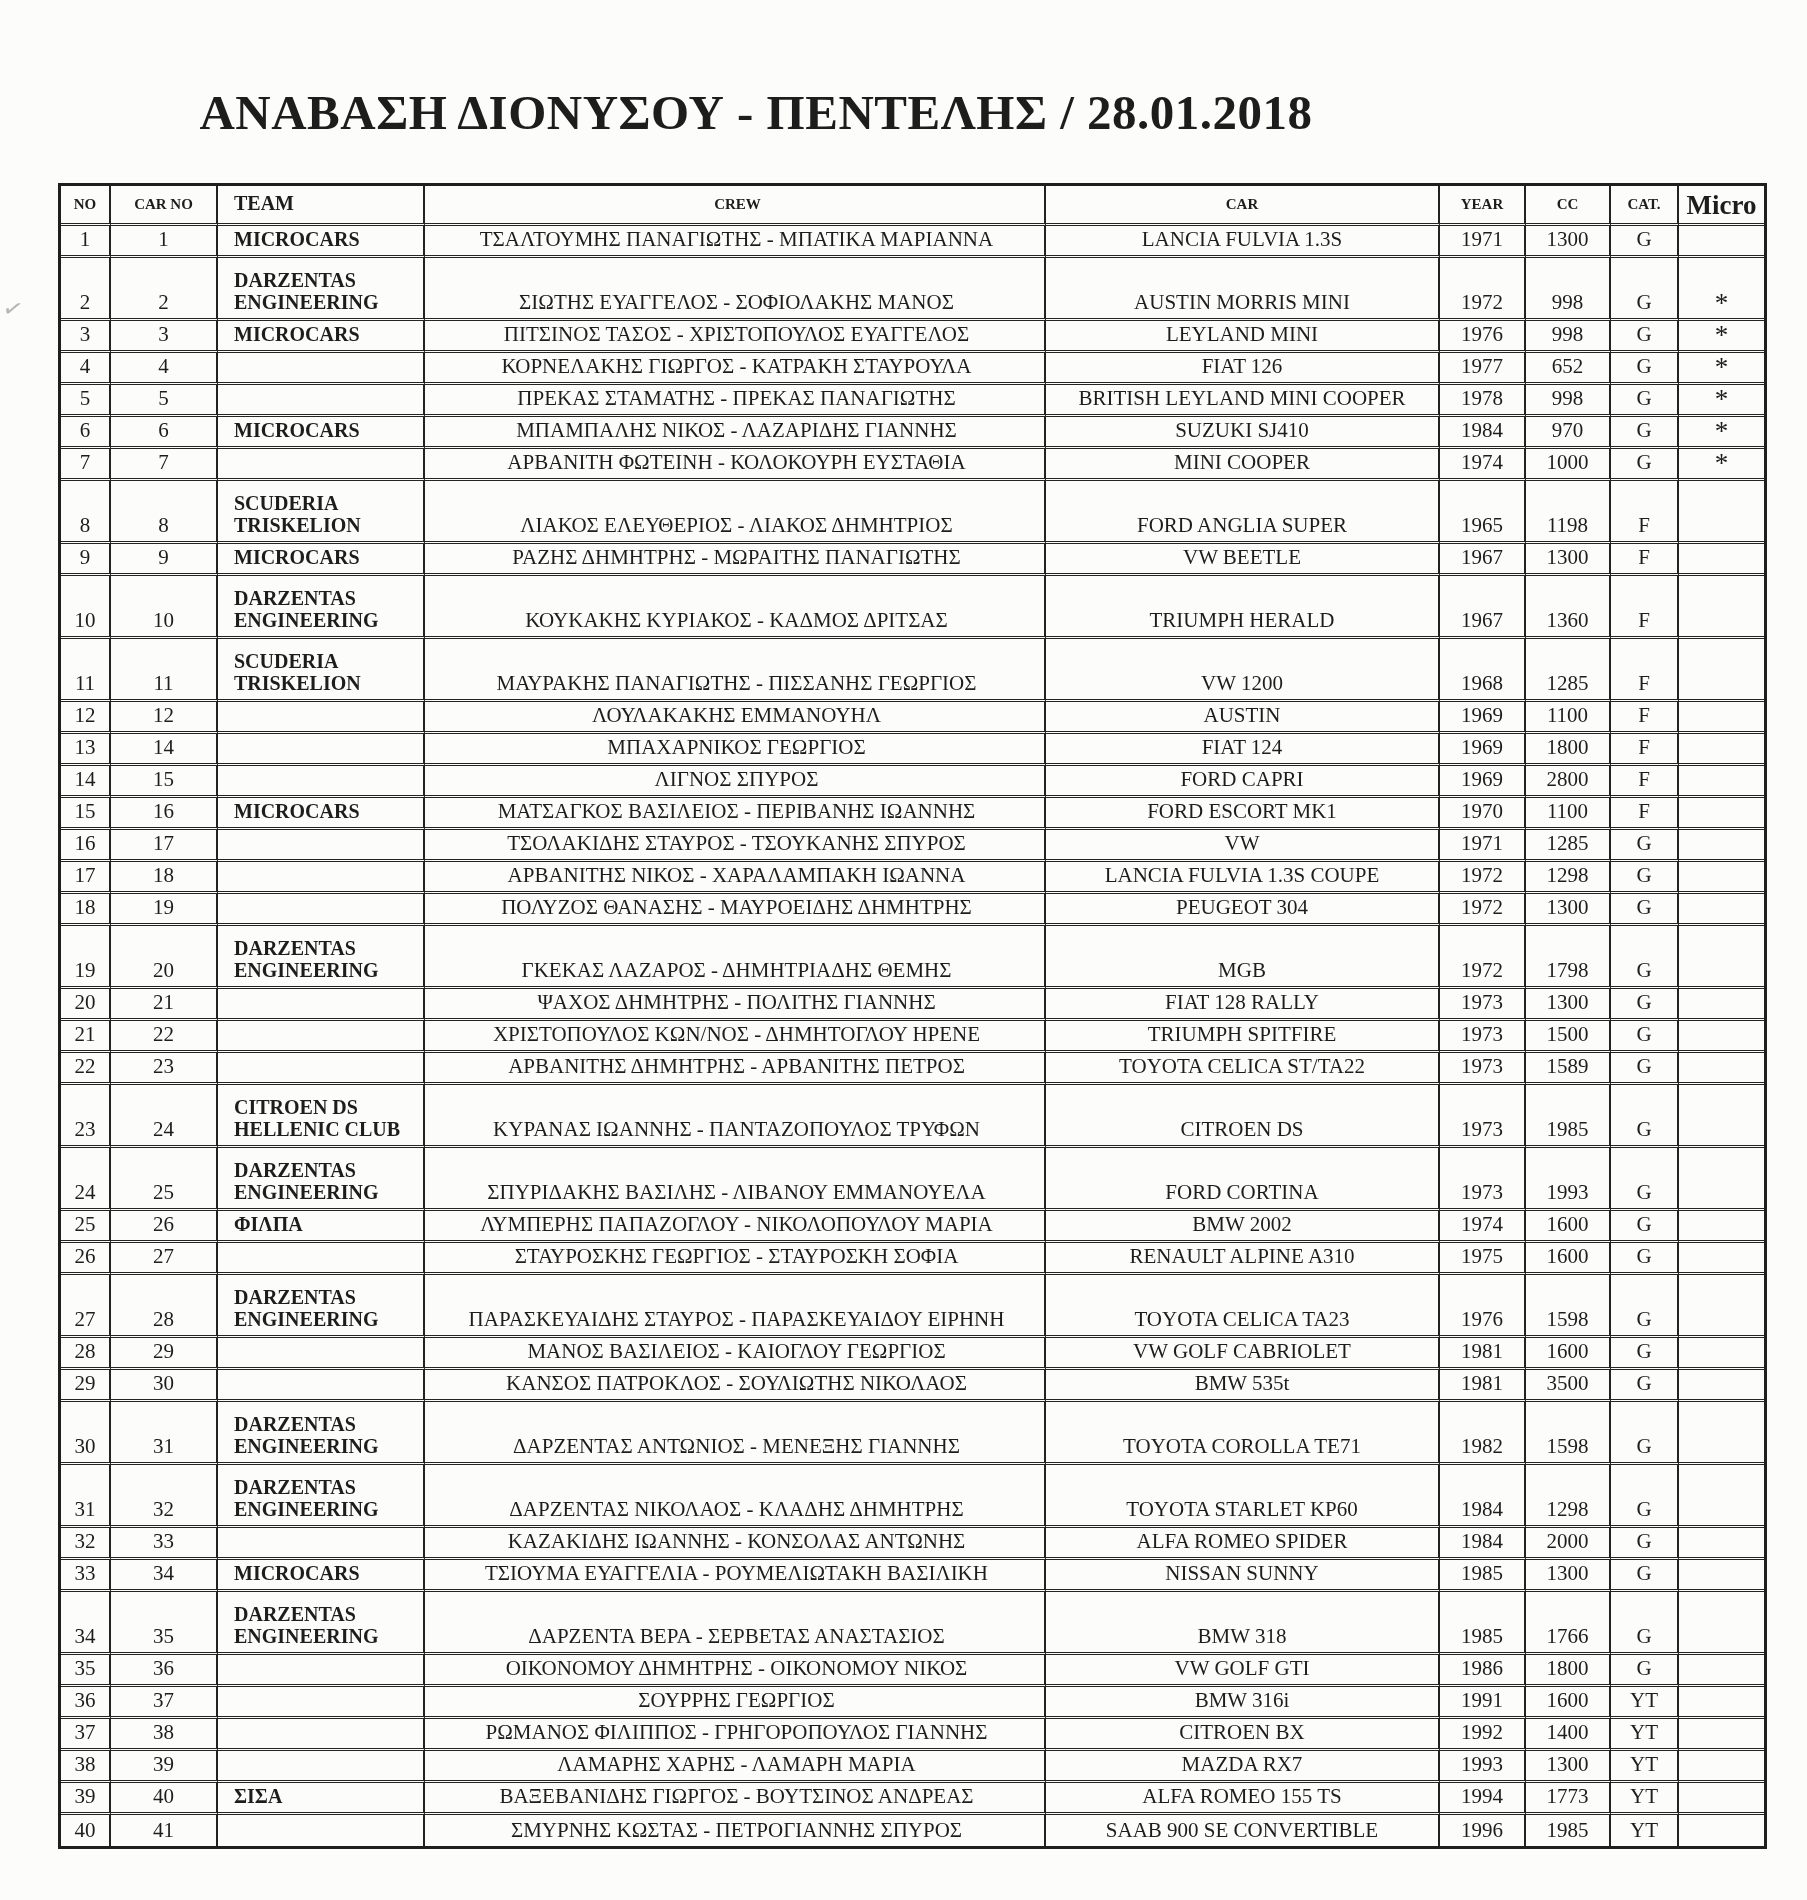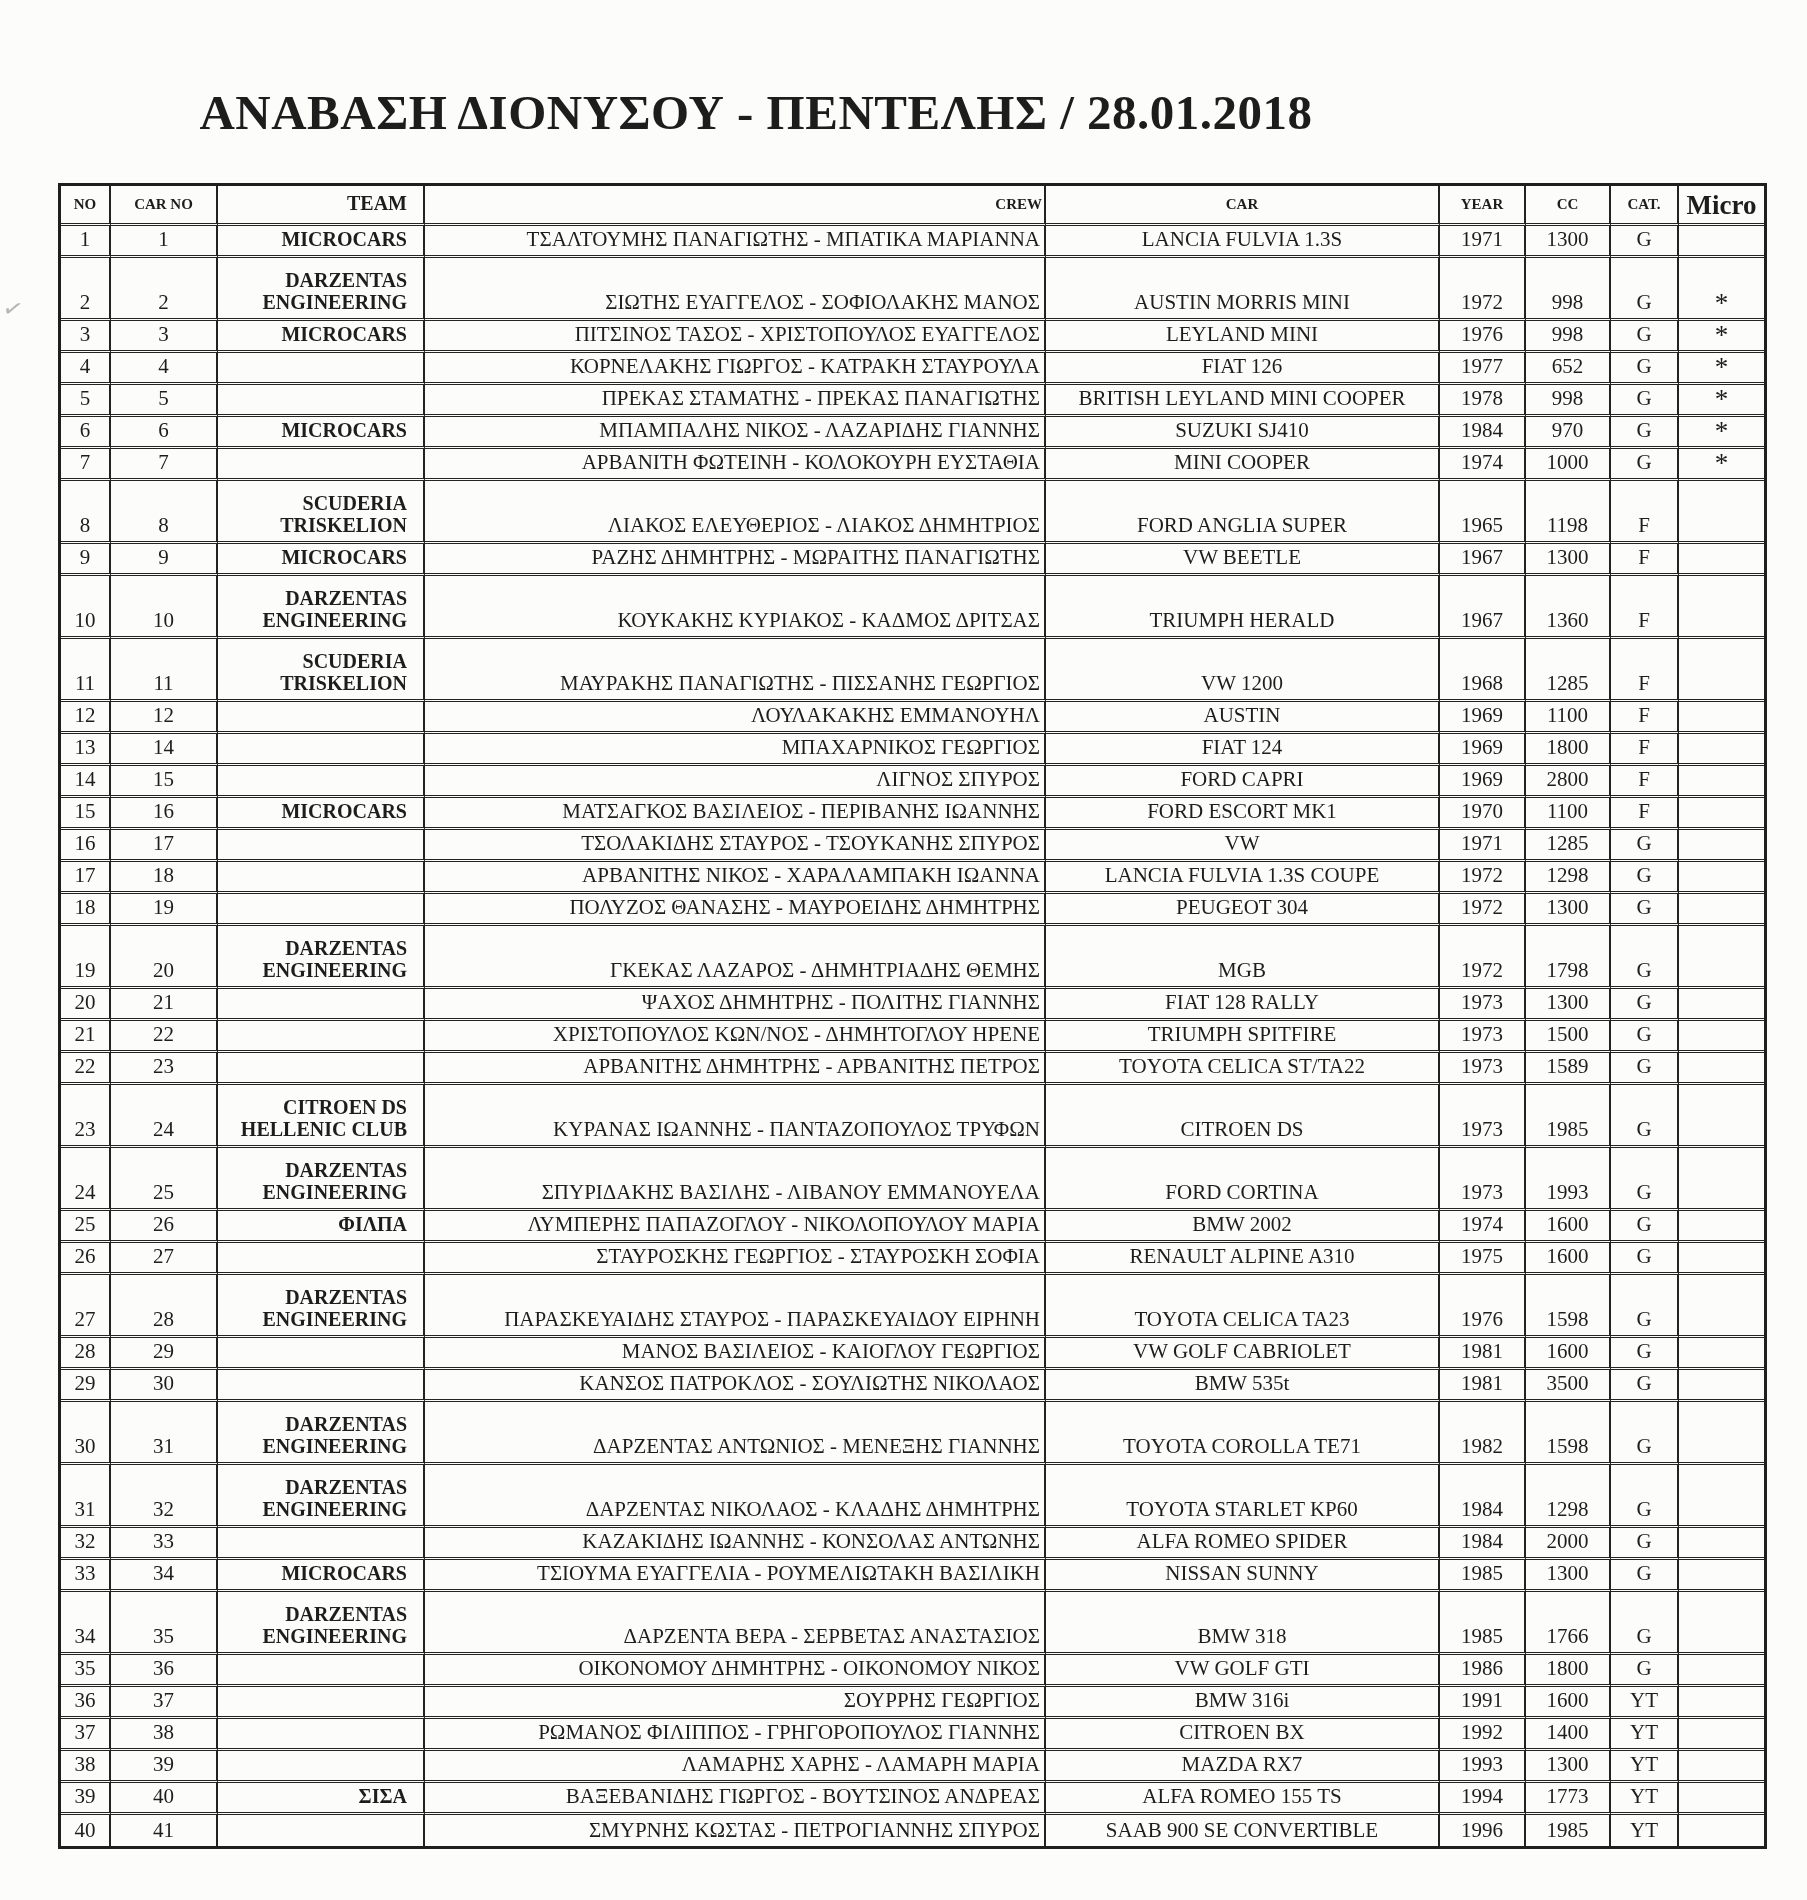--- a/index.html
+++ b/index.html
@@ -49,27 +49,27 @@
     font-size:21px;
     line-height:22px;
     vertical-align:bottom;
     padding:2px 4px 5px;
     white-space:normal;
   }
   tbody tr { height:31px; }
   tbody tr.tall { height:63px; }
   .col-no, .col-car_no, .col-year, .col-cc, .col-cat, .col-micro, .col-car { text-align:center; }
   .col-team {
-    text-align:right;
+    text-align:left;
     font-weight:bold;
     font-size:20px;
     padding:2px 16px 5px;
     line-height:22px;
   }
-  .col-crew { text-align:right; padding-left:8px; }
+  .col-crew { text-align:center; padding-left:8px; }
   .col-micro { font-size:27px; line-height:20px;margin-left:21px; }
   .pencil-mark {
     position:absolute;
     left:3px; top:295px;
     color:#b7b7b2;
     font-size:24px;
     transform:rotate(14deg);
     user-select:none;
   }
 </style>

